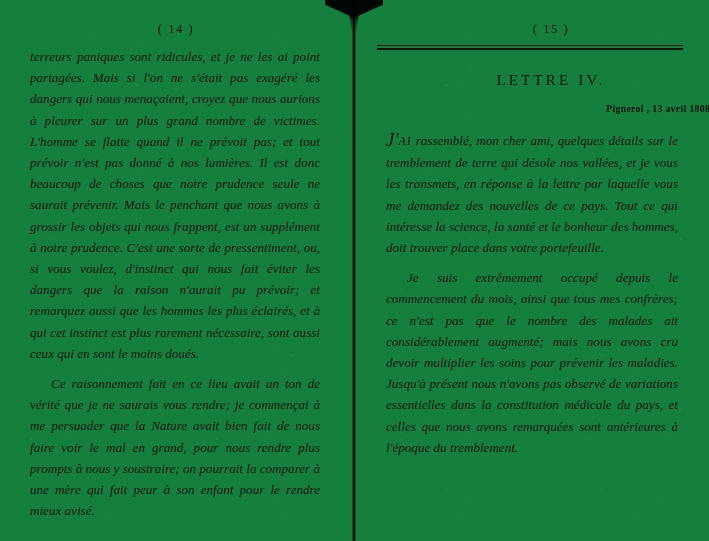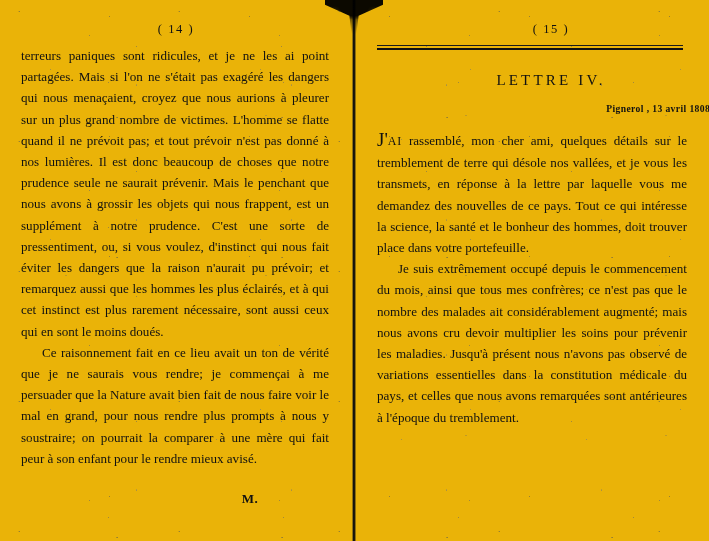--- a/index.html
+++ b/index.html
@@ -4,21 +4,21 @@
 <style>
   html, body {
     margin: 0;
     padding: 0;
     background: #ffffff;
   }
   #page {
     position: relative;
     width: 709px;
     height: 541px;
-    background: #eab308;
+    background: #15803d;
     overflow: hidden;
     font-family: "Liberation Serif", "DejaVu Serif", serif;
     color: #111111;
   }
 
   
   .noise {
     position: absolute;
     inset: 0;
     pointer-events: none;
@@ -88,22 +88,23 @@
     font-size: 13.1px;
     line-height: 21.2px;
     text-align: justify;
     text-justify: inter-word;
     hyphens: manual;
   }
   .page-left .textblock  { width: 308px; margin-left: 21px; margin-top: 8px; }
   .page-right .textblock { width: 310px; margin-left: 20px; }
 
   .textblock p {
-    margin: 0;
+    margin: 9px;
     text-indent: 21px;
+    font-style: italic;
   }
   .textblock p.noindent { text-indent: 0; }
 
   
   .rule-double {
     width: 306px;
     margin: 8px auto 0 20px;
     border-top: 1px solid #1b1b1b;
     padding-top: 2px;
     border-bottom: 2px solid #111;

